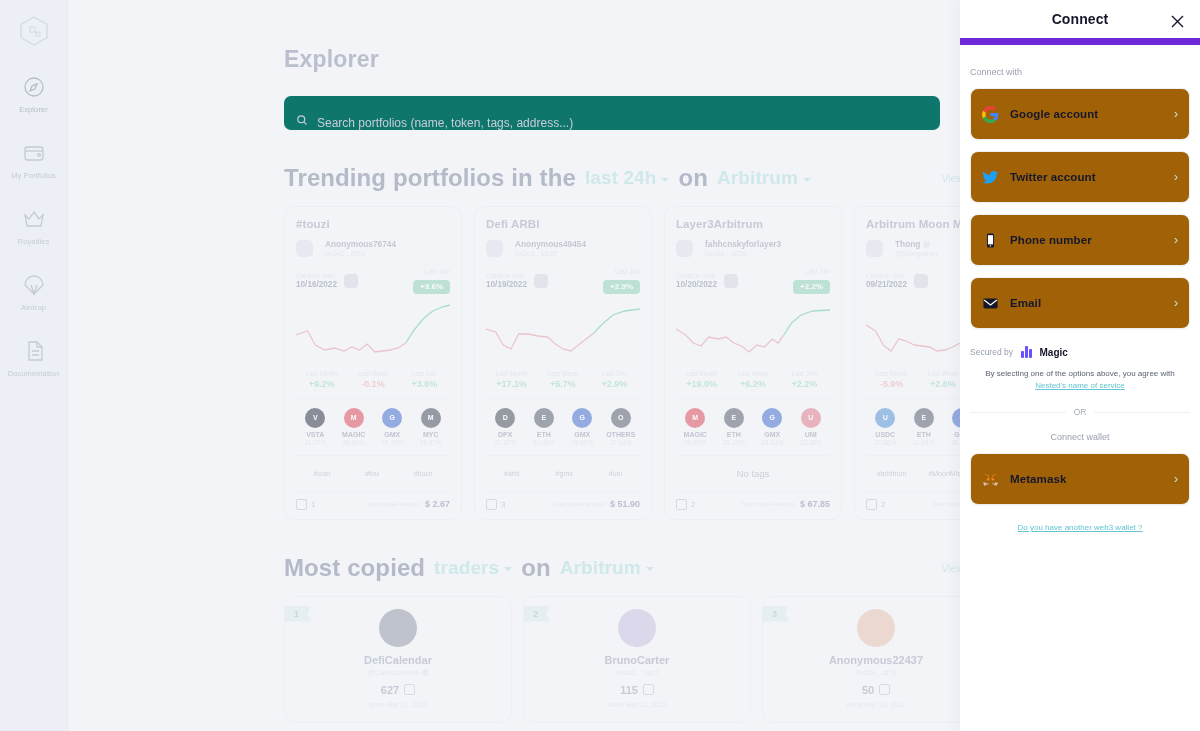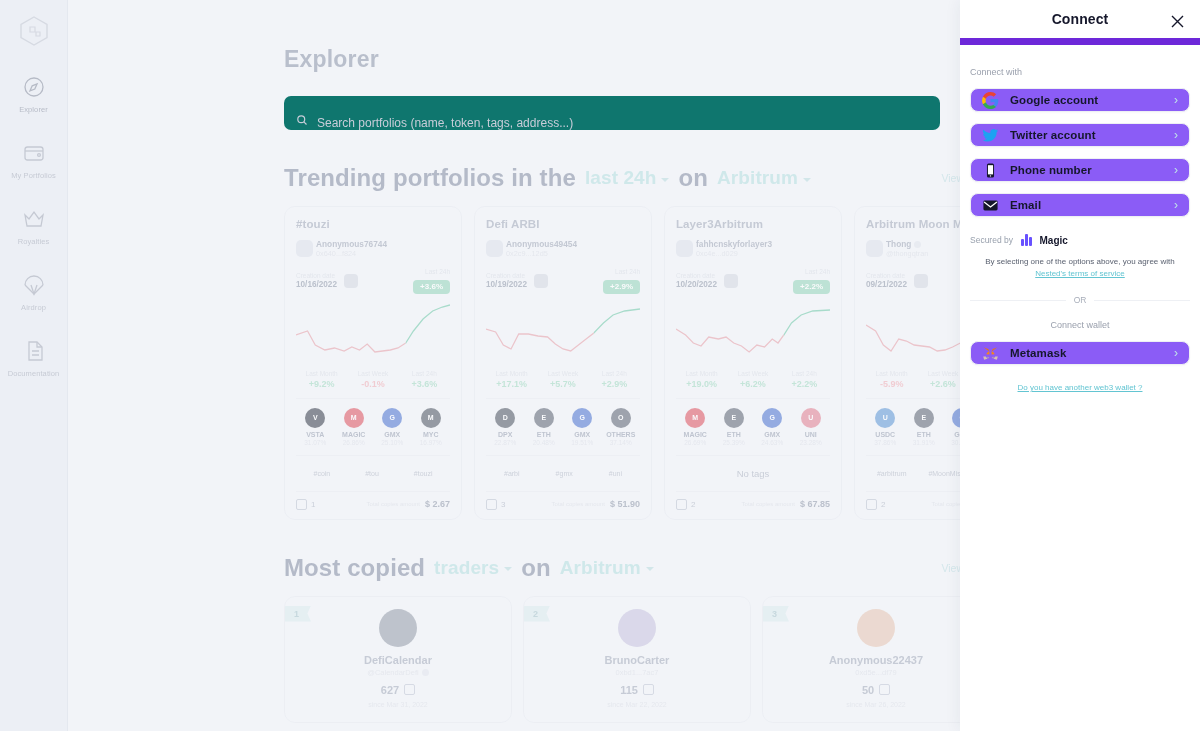--- a/index.html
+++ b/index.html
@@ -68,21 +68,21 @@
   
   .cards { margin-top: 14px; display: flex; gap: 12px; }
   .card {
     width: 178px; flex: 0 0 178px; background:#f3f5f9;
     border: 1px solid #e8ebf1; border-radius: 11px;
     padding: 11px 11px 0 11px; position: relative;
     opacity: .62;
   }
   .card-title { font-size: 11.5px; font-weight: 700; color:#aab1c0; letter-spacing:.1px;
     white-space:nowrap; overflow:hidden; text-overflow:ellipsis; }
-  .owner { display:flex; align-items:center; gap:3px; margin-top: 9px; }
+  .owner { display:flex; align-items:center; gap:12px; margin-top: 9px; }
   .ava { width:17px;height:17px;border-radius:5px;flex:0 0 17px; background:#dfe3ec; }
   .owner-txt { overflow:hidden; }
   .owner-name { font-size:8.3px; font-weight:700; color:#a7aebd; white-space:nowrap; display:flex; align-items:center; gap:3px;}
   .owner-addr { font-size:7.3px; color:#dcdfe7; white-space:nowrap; }
   .verif { width:7px;height:7px;border-radius:50%;background:#e3e6ee;flex:0 0 7px;}
 
   .meta-row { display:flex; align-items:center; margin-top:10px; }
   .meta-l { display:flex; flex-direction:column; }
   .meta-lab { font-size:6.5px; color:#dadee6; }
   .meta-val { font-size:8.2px; font-weight:700; color:#9aa2b2; margin-top:1px; }
@@ -154,22 +154,22 @@
     border-bottom:7px solid #6d28d9; position:relative;
   }
   .panel-title { font-size:14px; font-weight:700; color:#15172b; letter-spacing:.1px; }
   .panel-close { position:absolute; right:14px; top:13px; width:17px; height:17px; cursor:pointer; }
   .panel-close svg { width:17px; height:17px; stroke:#15172b; stroke-width:1.4; fill:none; }
 
   .panel-body { padding: 22px 10px 0 10px; flex:1; }
   .small-lab { font-size:9px; color:#9aa0ad; }
 
   .opt {
-    margin-top:11px; height:24px; border:1px solid #eef0f4; border-radius:8px;
-    background:#8b5cf6; display:flex; align-items:center; padding:0 11px; gap:11px;
+    margin-top:11px; height:52px; border:1px solid #eef0f4; border-radius:8px;
+    background:#a16207; display:flex; align-items:center; padding:0 11px; gap:11px;
     cursor:pointer; box-shadow:0 1px 2px rgba(30,40,60,.03);
   }
   .opt-ico { width:17px; height:17px; flex:0 0 17px; display:flex; align-items:center; justify-content:center; }
   .opt-ico svg { width:17px; height:17px; display:block; }
   .opt-lab { font-size:11.5px; font-weight:700; color:#15172b; letter-spacing:.1px; }
   .opt-chev { margin-left:auto; color:#bfe4e8; font-size:12px; }
 
   .secured { margin-top:17px; display:flex; align-items:center; justify-content:flex-start; gap:8px; }
   .secured-lab { font-size:8.5px; color:#98a0ad; }
   .magic-bars { display:flex; gap:1.5px; align-items:flex-end; height:12px; }
@@ -760,21 +760,21 @@
         <span class="magic-bars">
           <i style="height:7px"></i>
             <i style="height:12px"></i>
             <i style="height:9px"></i>
         </span>
         <span class="magic-word">Magic</span>
       </div>
 
       <div class="agree">
         <span>By selecting one of the options above, you agree with</span><br>
-        <a href="#">Nested's terms of service</a>
+        <a href="#">Nested's name of service</a>
       </div>
 
       <div class="or-row">
         <span class="or-line"></span>
         <span class="or-txt">OR</span>
         <span class="or-line"></span>
       </div>
 
       <div class="wallet-lab">Connect wallet</div>
 

